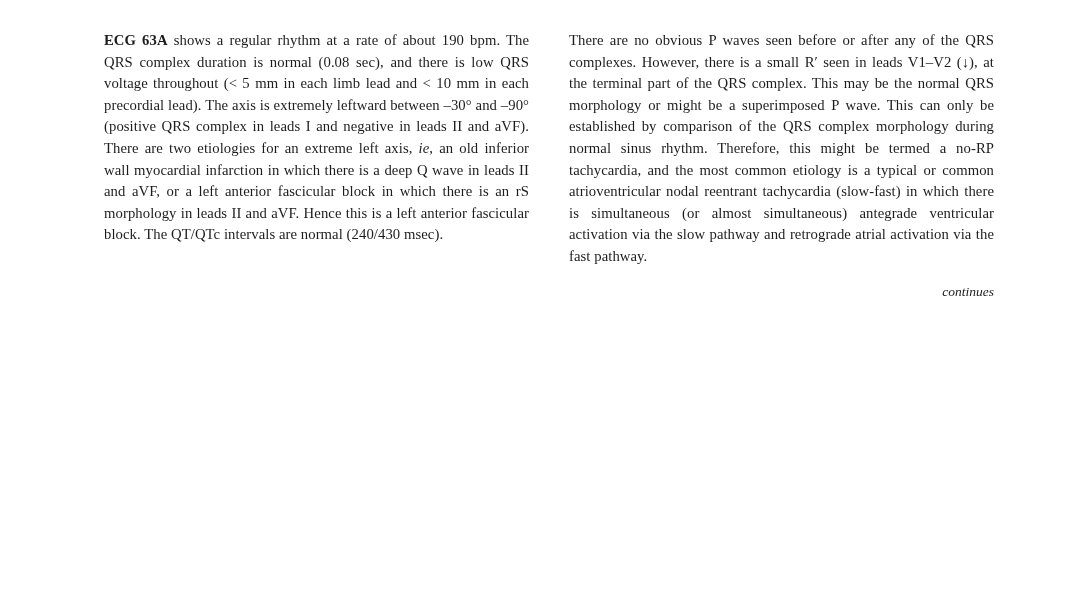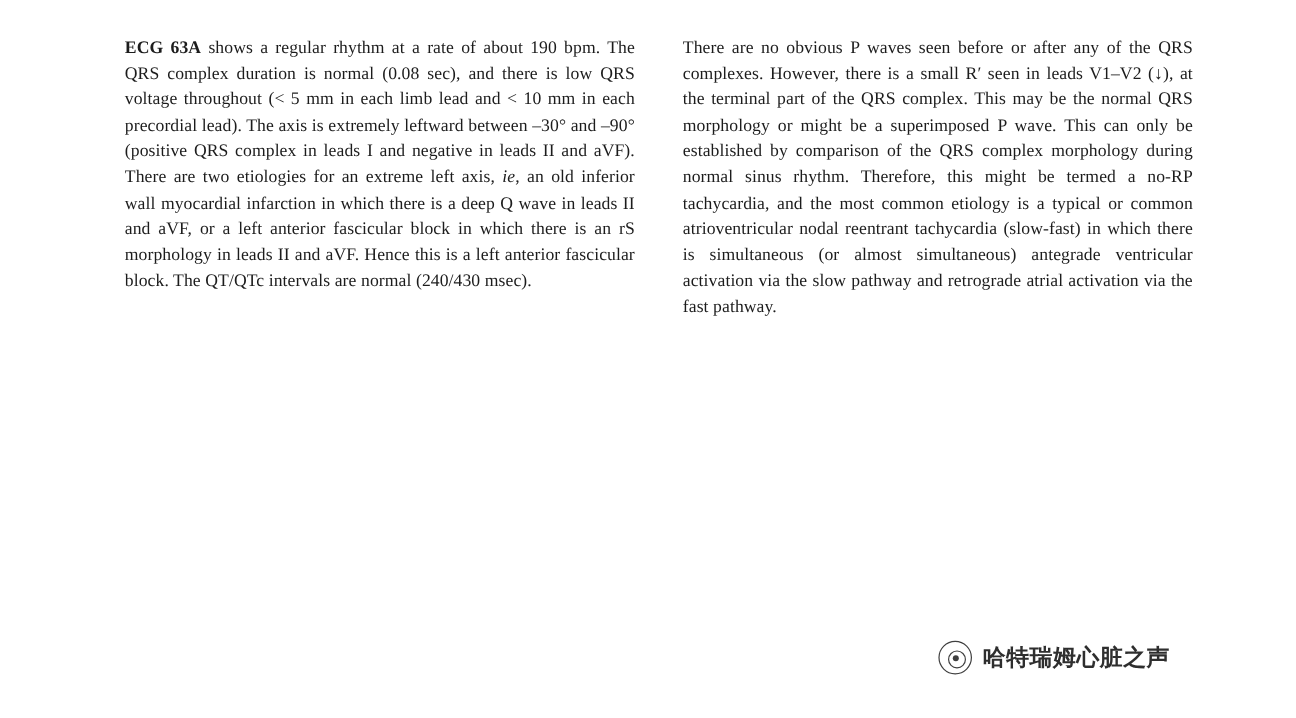--- a/index.html
+++ b/index.html
@@ -109,22 +109,19 @@
 <div class="page">
 
   <div class="columns">
 
     <div class="col">
       <p><span class="lead">ECG 63A</span><span> shows a regular rhythm at a rate of about 190 bpm. The QRS complex duration is normal (0.08 sec), and there is low QRS voltage throughout (&lt; 5 mm in each limb lead and &lt; 10 mm in each precordial lead). The axis is extremely leftward between –30° and –90° (positive QRS complex in leads I and negative in leads II and aVF). There are two etiologies for an extreme left axis, </span><span class="ital">ie</span><span>, an old inferior wall myocardial infarction in which there is a deep Q wave in leads II and aVF, or a left anterior fascicular block in which there is an rS morphology in leads II and aVF. Hence this is a left anterior fascicular block. The QT/QTc intervals are normal (240/430 msec).</span></p>
     </div>
 
     <div class="col">
       <p>There are no obvious P waves seen before or after any of the QRS complexes. However, there is a small R′ seen in leads V1–V2 (↓), at the terminal part of the QRS complex. This may be the normal QRS morphology or might be a superimposed P wave. This can only be established by comparison of the QRS complex morphology during normal sinus rhythm. Therefore, this might be termed a no-RP tachycardia, and the most common etiology is a typical or common atrioventricular nodal reentrant tachycardia (slow-fast) in which there is simultaneous (or almost simultaneous) antegrade ventricular activation via the slow pathway and retrograde atrial activation via the fast pathway.</p>
+      <div class="continues">continues</div>
     </div>
 
   </div>
 
-  <div class="watermark">
-    <div class="wm-logo"></div>
-    <div class="wm-text">哈特瑞姆心脏之声</div>
-  </div>
 
 </div>
 
 </body></html>

